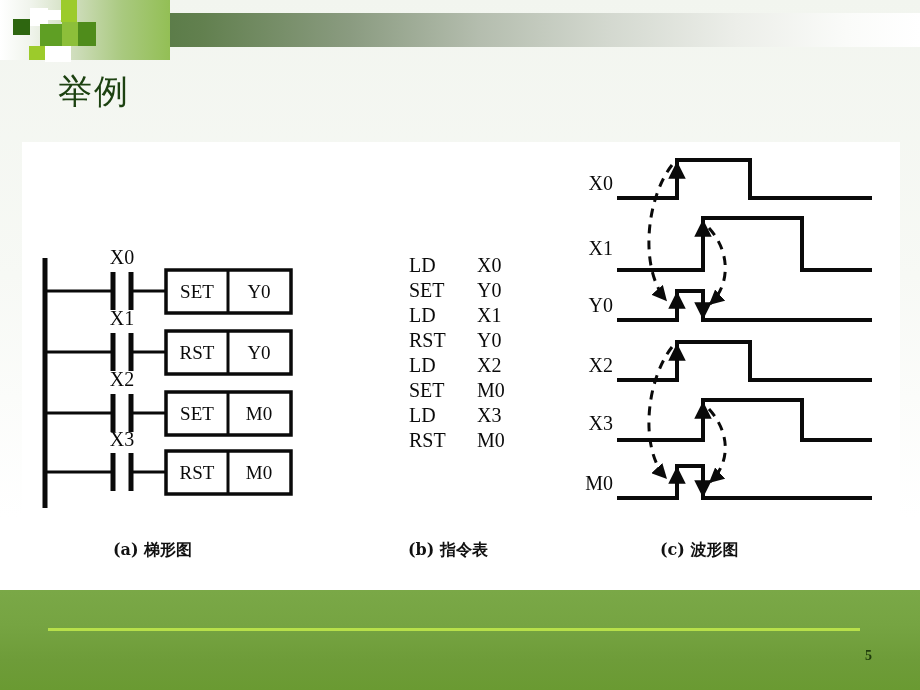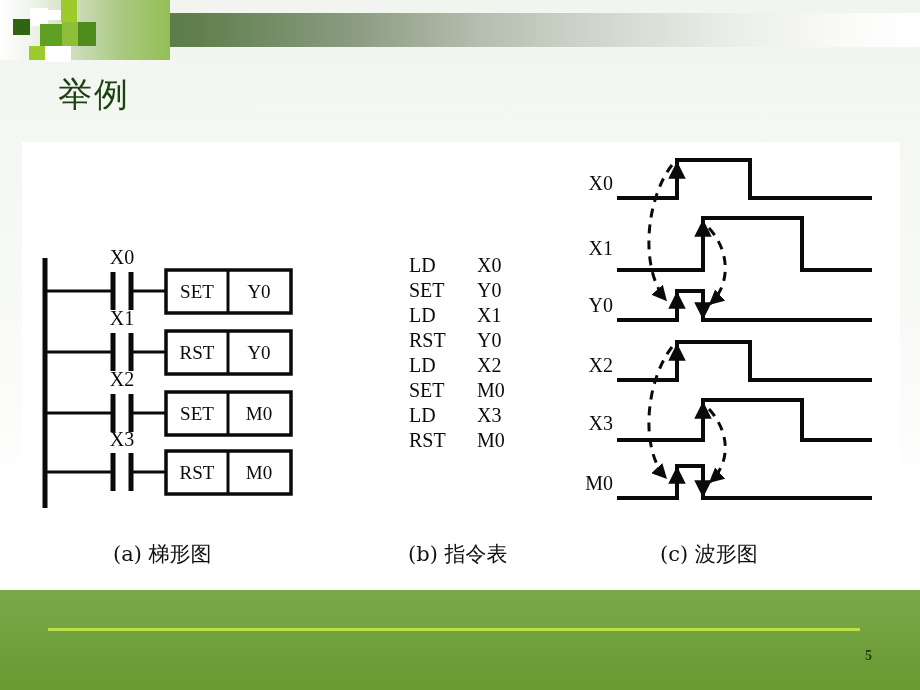--- a/index.html
+++ b/index.html
@@ -51,21 +51,21 @@
     position: absolute;
   }
 
   
   .title {
     position: absolute;
     left: 58px;
     top: 76px;
     font-size: 34px;
     color: #1d4211;
-    font-family: Liberation Sans, sans-serif;
+    font-family: Liberation Mono, monospace;
     letter-spacing: 2px;
     line-height: 1.1;
     white-space: nowrap;
   }
 
   
   .content-card {
     position: absolute;
     left: 22px;
     top: 142px;
@@ -124,23 +124,24 @@
     fill: #0a0a0a;
   }
   .wf-lbl {
     font-family: "Liberation Serif", "DejaVu Serif", serif;
     font-size: 20px;
     fill: #0a0a0a;
   }
   .caption {
     position: absolute;
     font-family: "DejaVu Serif", "Liberation Serif", serif;
-    font-size: 21px;
+    font-size: 16px;
     color: #111111;
     white-space: nowrap;
+    font-weight: bold;
   }
   .cap-a { left: 113px; top: 540px; }
   .cap-b { left: 408px; top: 540px; text-align: right; }
   .cap-c { left: 660px; top: 540px; }
 </style>
 </head>
 <body>
 
 <div id="slide">
 

